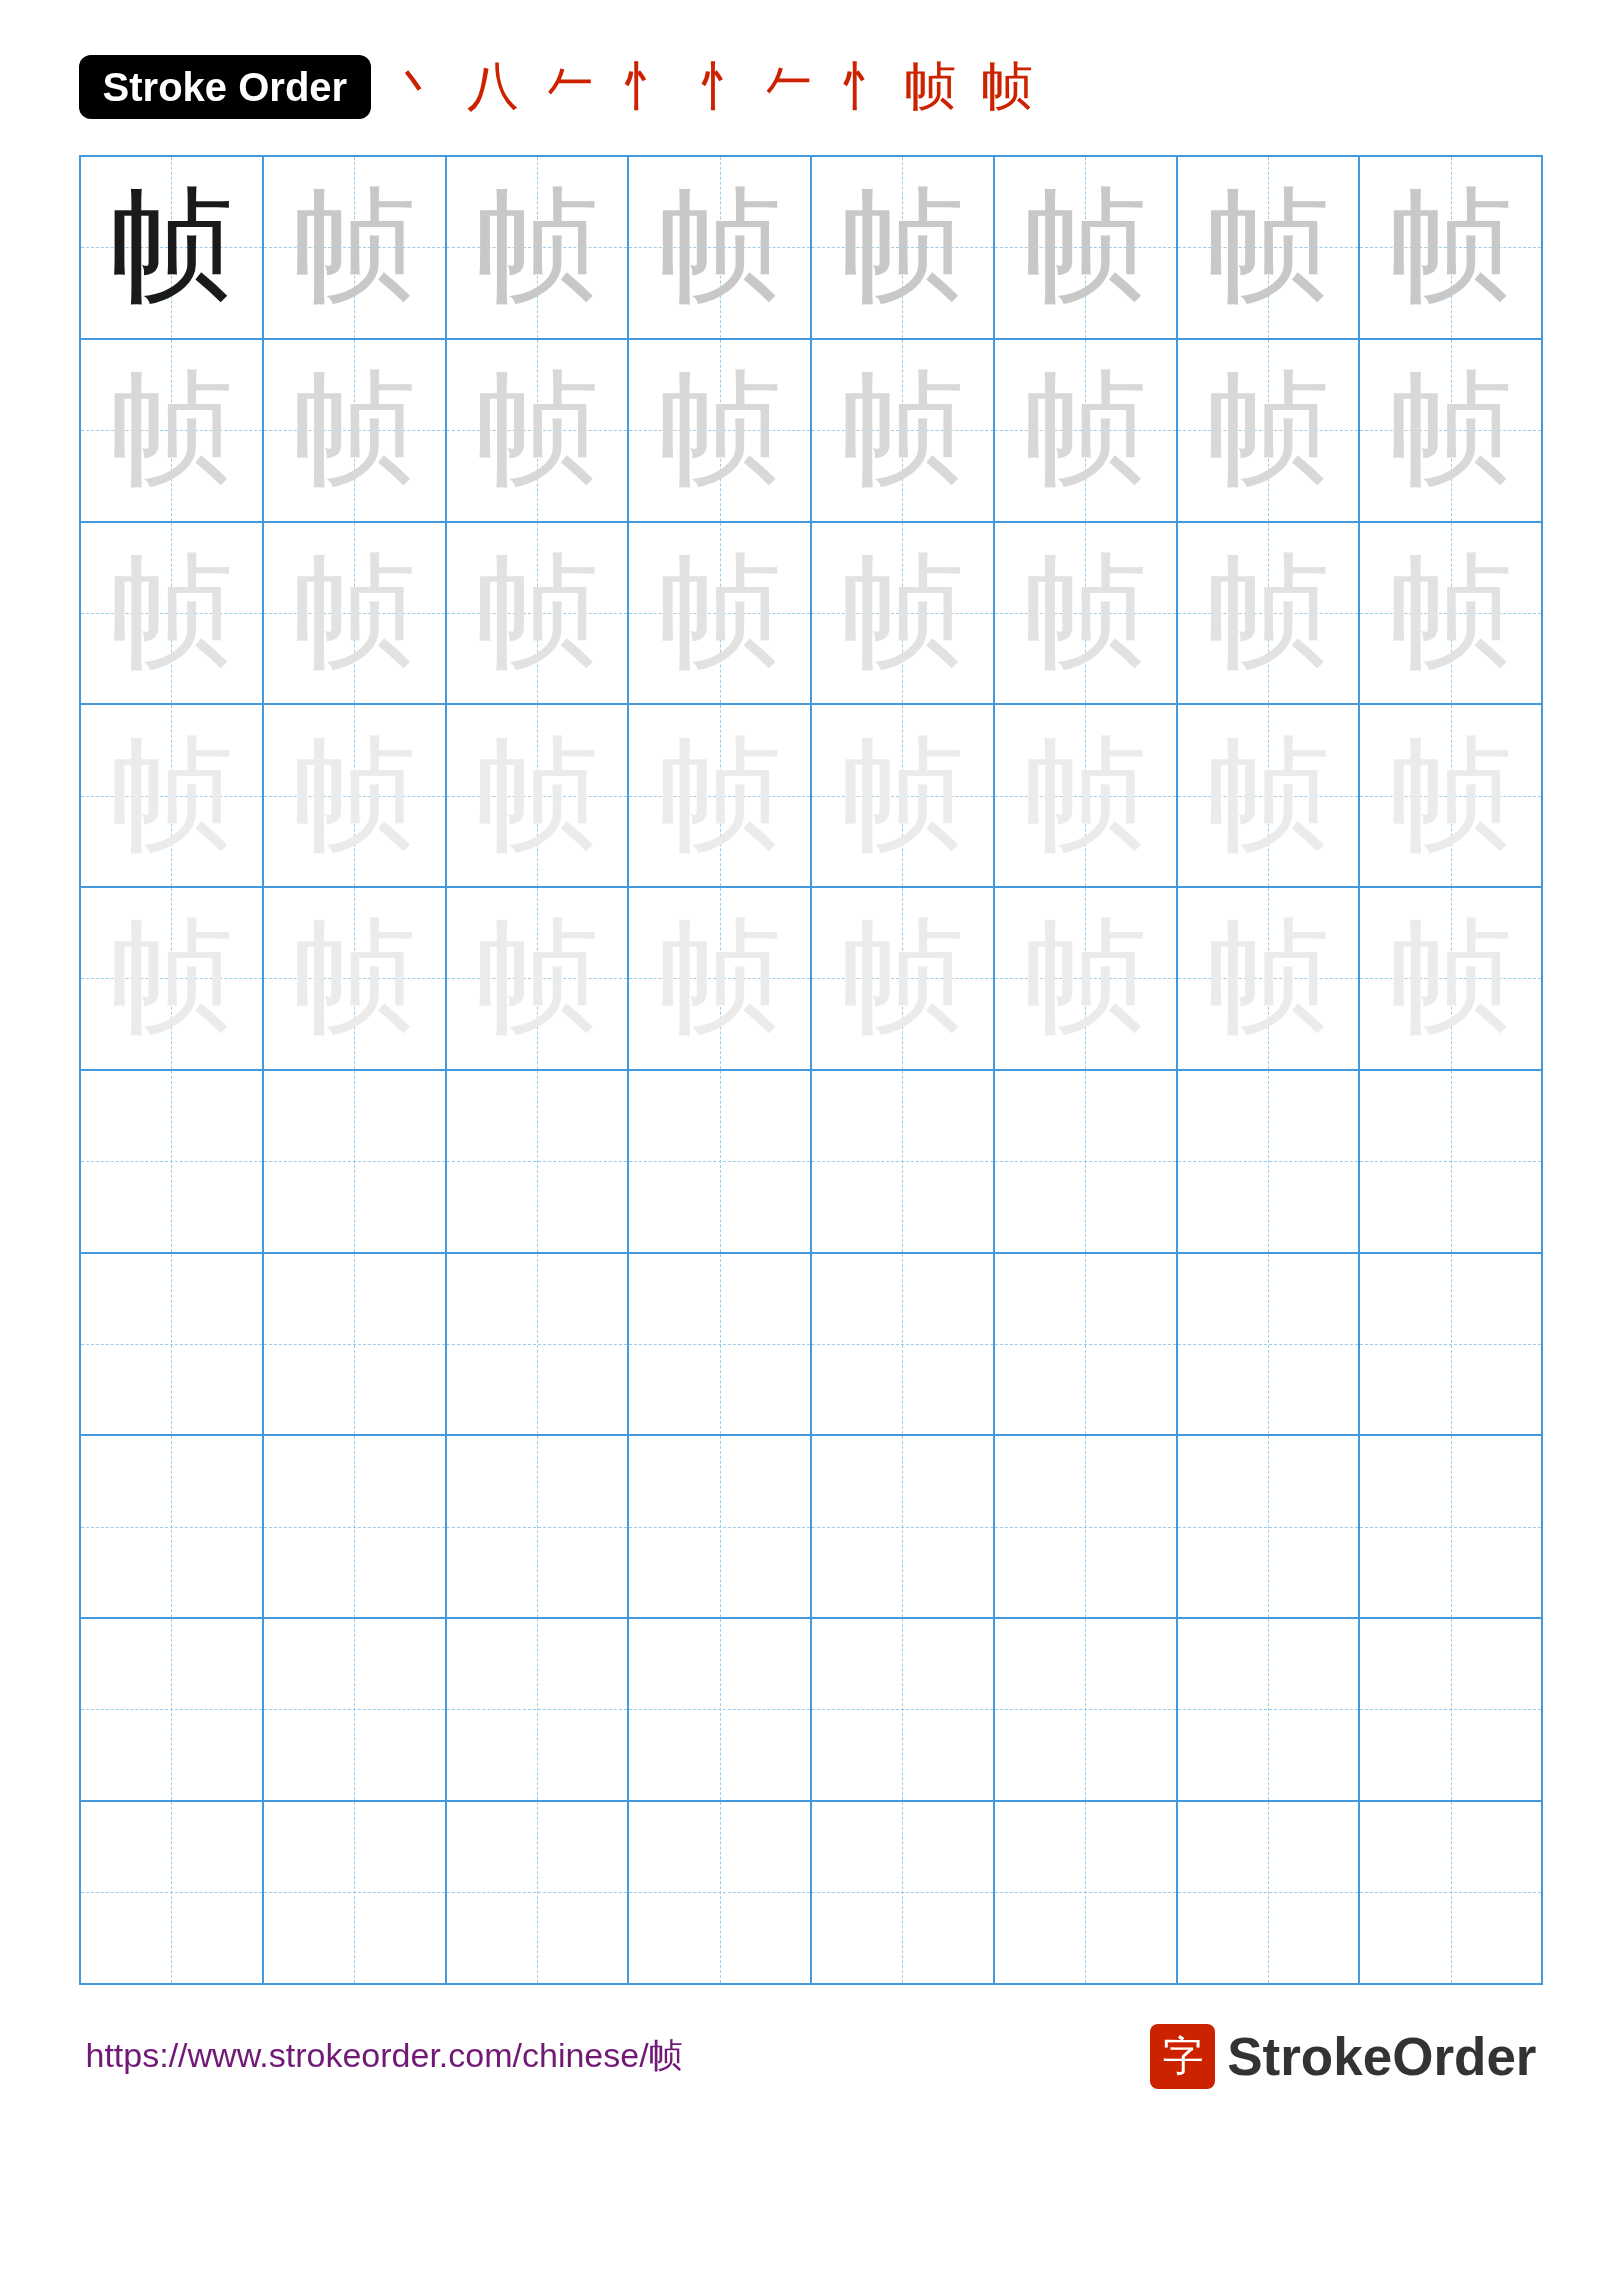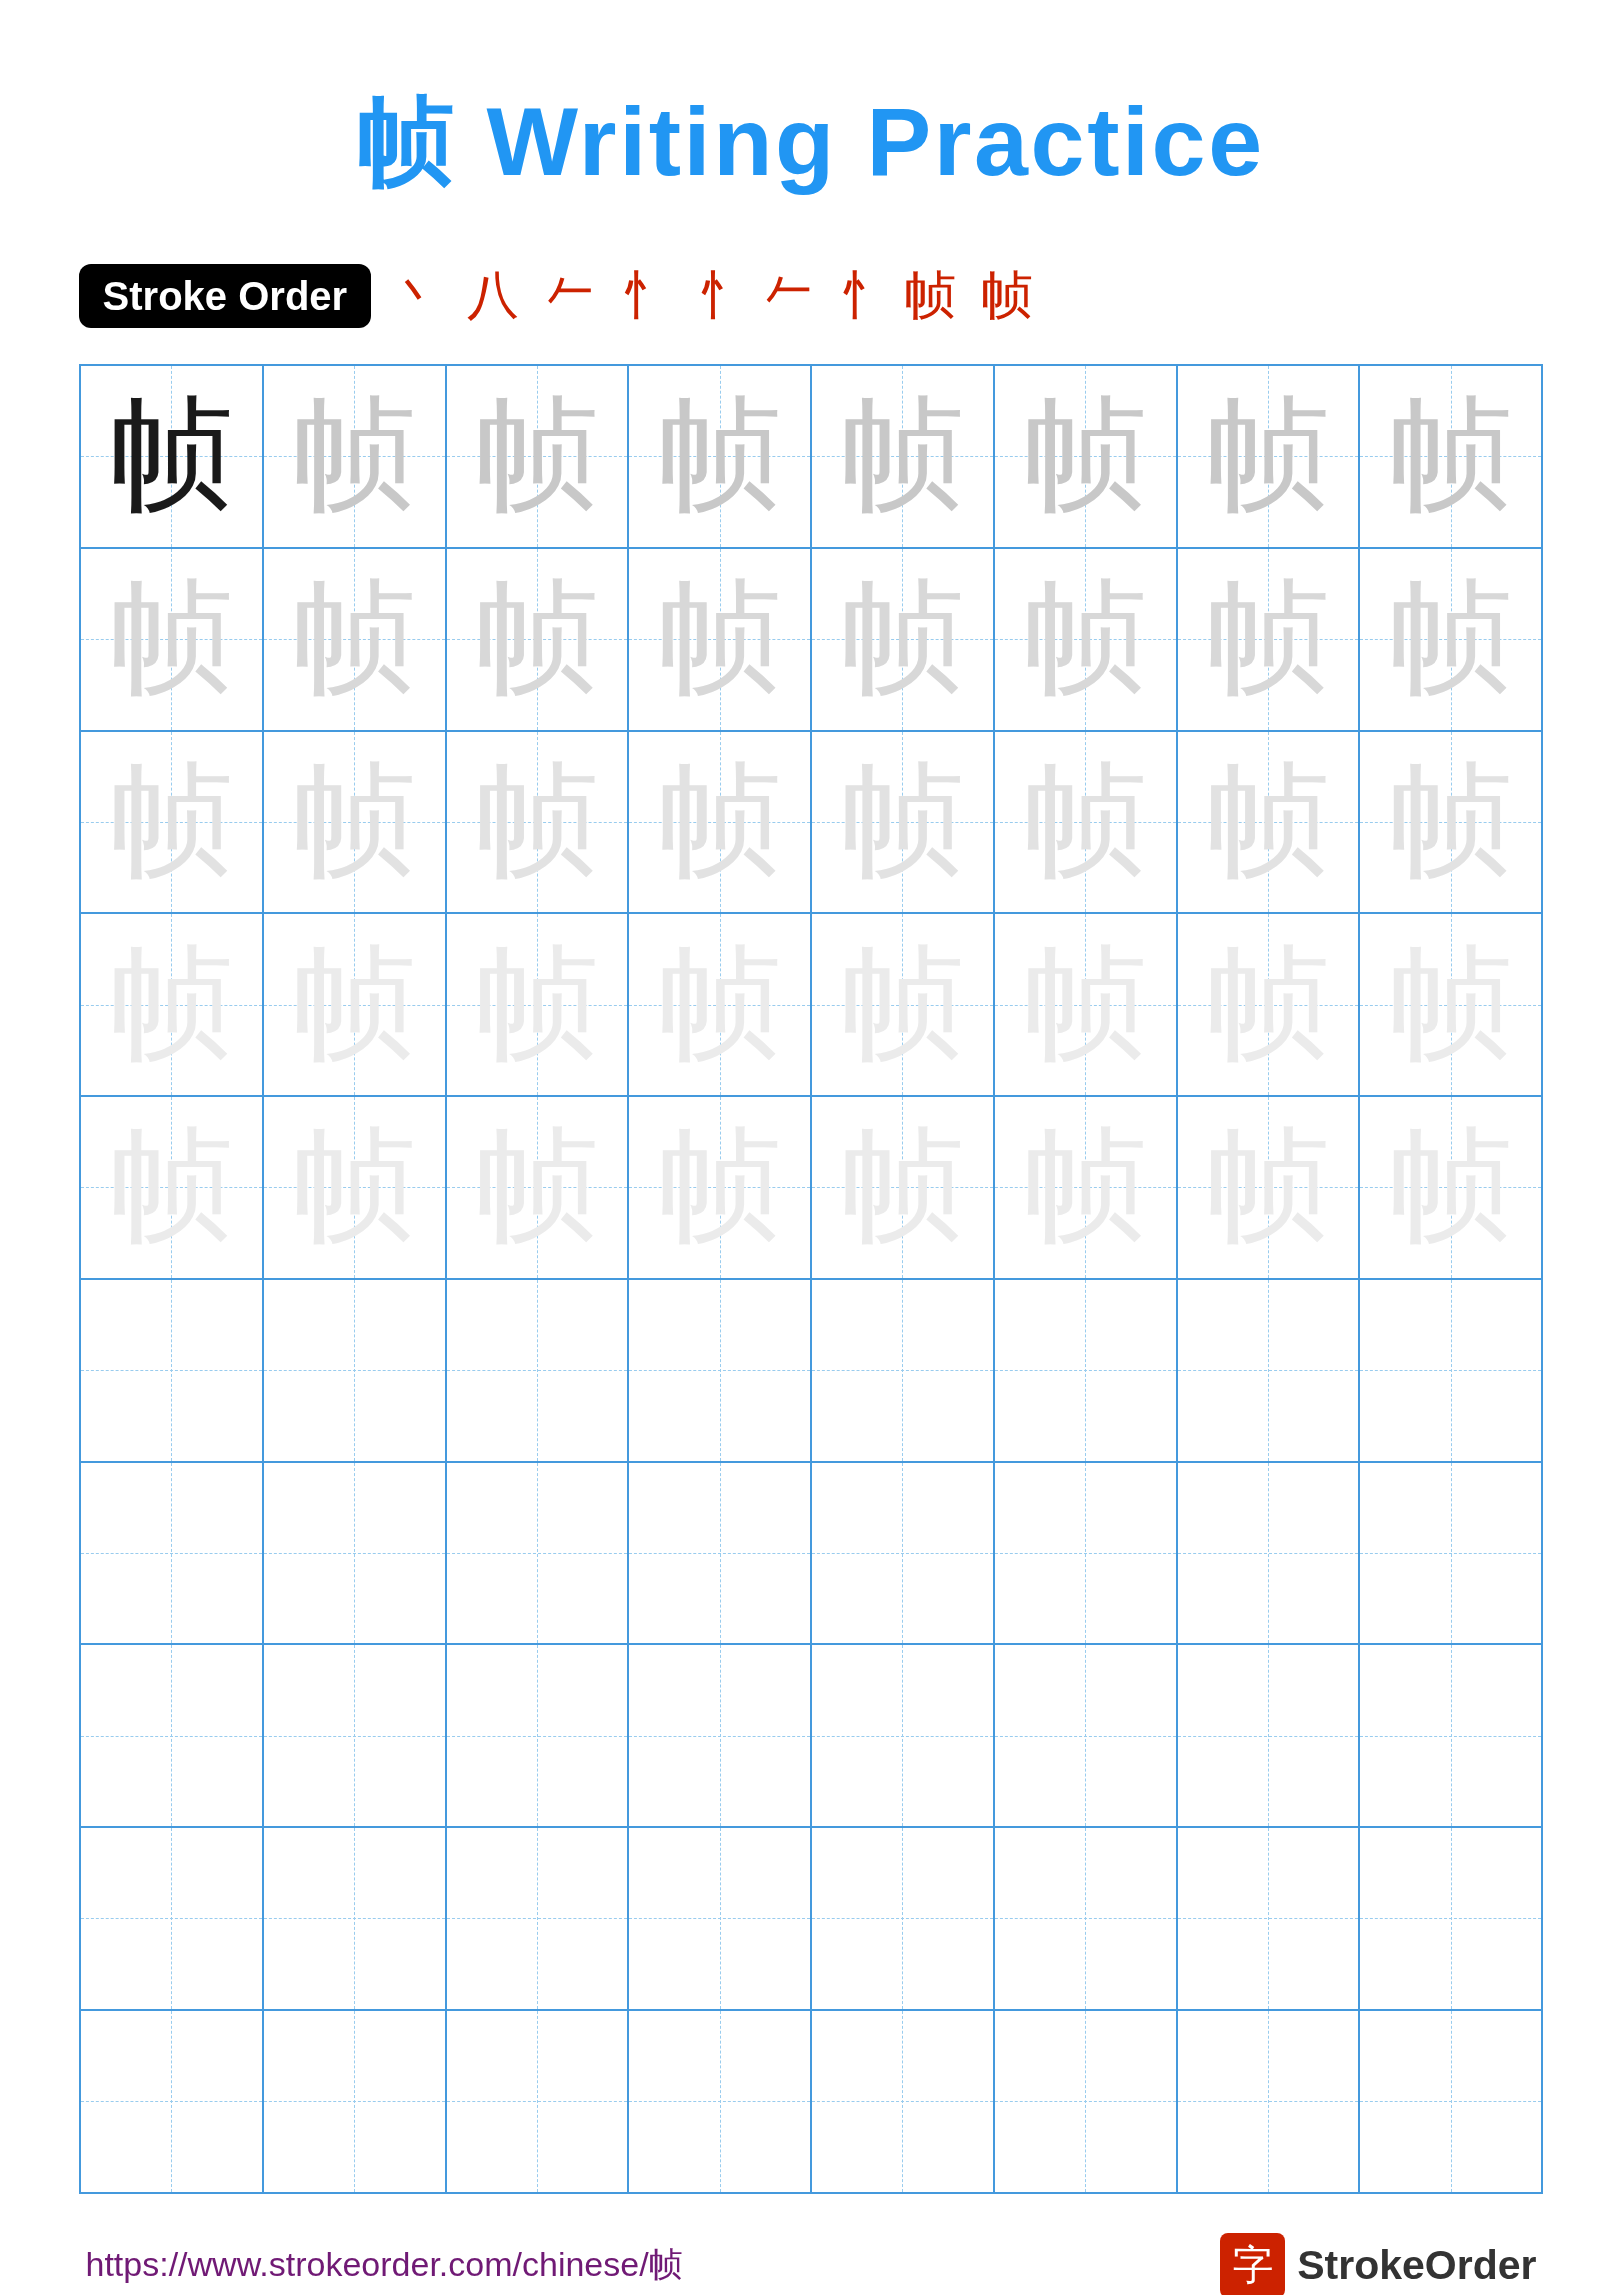--- a/index.html
+++ b/index.html
@@ -160,32 +160,31 @@
       color: #fff;
       font-size: 41px;
       font-family: serif;
       display: flex;
       align-items: center;
       justify-content: center;
       border-radius: 7.9px;
     }
 
     .footer-logo-text {
-      font-size: 41px;
+      font-size: 53px;
       font-weight: bold;
       color: #333;
       font-family: Arial, sans-serif;
     }
   </style>
 </head>
 <body>
 
 <div class="page">
 
-  <h1 class="title">帧 Writing Practice</h1>
 
   <div class="stroke-order-row">
     <span class="stroke-order-badge">Stroke Order</span>
     <div class="stroke-sequence">
       <span class="stroke-seq-item">丶</span>
       <span class="stroke-seq-item">八</span>
       <span class="stroke-seq-item">𠂉</span>
       <span class="stroke-seq-item">忄</span>
       <span class="stroke-seq-item">忄𠂉</span>
       <span class="stroke-seq-item">忄帧</span>

